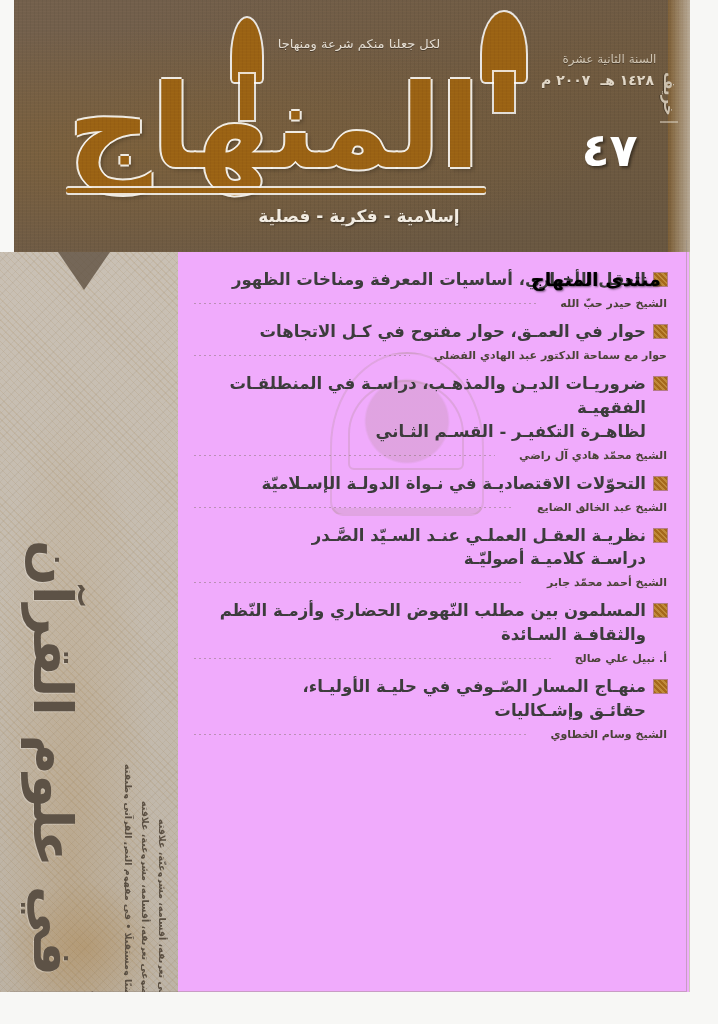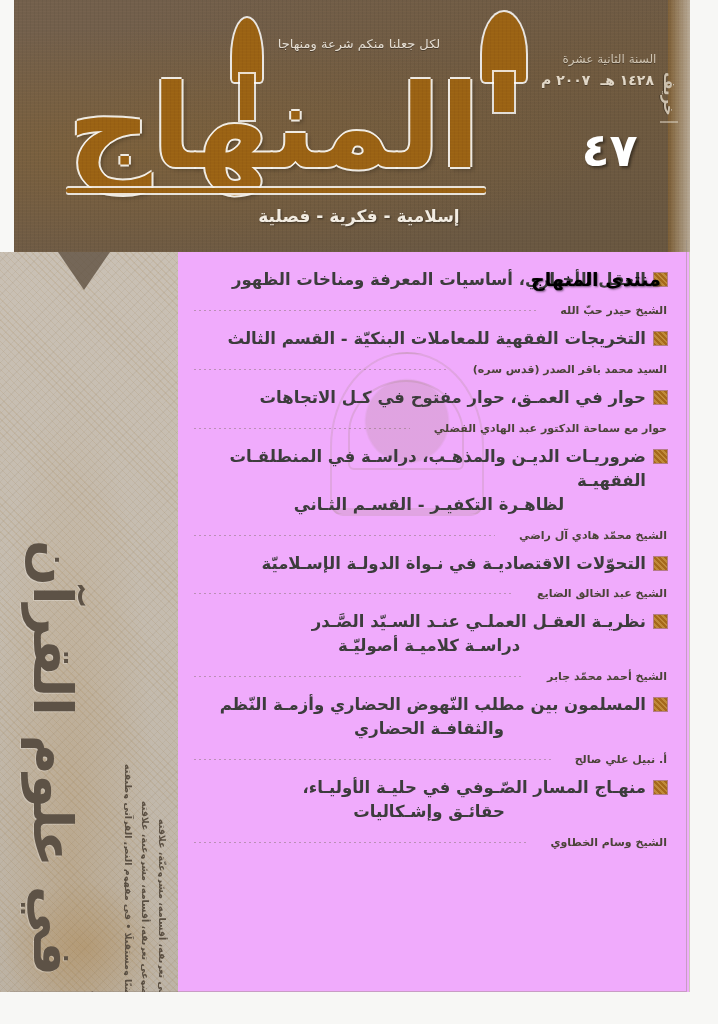--- a/index.html
+++ b/index.html
@@ -180,23 +180,23 @@
     letter-spacing:.2px;
   }
   .bullet{
     flex:0 0 auto;width:13px;height:13px;margin-top:5px;
     background:
       repeating-linear-gradient(45deg,#a5681a 0 2px,#c08a3a 2px 4px);
     box-shadow:0 0 0 1px rgba(120,80,20,.5);
   }
   .title-lines{flex:1 1 auto;}
   .title-lines .l1{display:block;}
-  .title-lines .l2{display:block;text-align:center;padding-inline-end:18px;}
+  .title-lines .l2{display:block;text-align:right;padding-inline-end:18px;}
   .author{
-    color:#4b4338;font-size:11px;font-weight:bold;margin:12px 0 10px 0;
+    color:#4b4338;font-size:11px;font-weight:bold;margin:5px 0 10px 0;
     display:flex;align-items:center;gap:24px;
   }
   .author .nm{flex:0 0 auto;white-space:nowrap;}
   .author .dots{
     flex:1 1 auto;height:1px;
     background-image:linear-gradient(90deg,rgba(120,108,92,.55) 40%,transparent 0);
     background-size:5px 1px;background-repeat:repeat-x;opacity:.8;
   }
 
   
@@ -270,32 +270,20 @@
         <span class="title-lines">
           <span class="l1">العقل الأخباري، أساسيات المعرفة ومناخات الظهور</span>
         </span>
       </div>
       <div class="author">
         <span class="nm">الشيخ حيدر حبّ الله</span>
         <span class="dots"></span>
       </div>
     </div>
 
-    <div class="entry">
-      <div class="entry-title">
-        <span class="bullet"></span>
-        <span class="title-lines">
-          <span class="l1">التخريجات الفقهية للمعاملات البنكيّة - القسم الثالث</span>
-        </span>
-      </div>
-      <div class="author">
-        <span class="nm">السيد محمد باقر الصدر (قدس سره)</span>
-        <span class="dots"></span>
-      </div>
-    </div>
 
     <div class="entry">
       <div class="entry-title">
         <span class="bullet"></span>
         <span class="title-lines">
           <span class="l1">حوار في العمـق، حوار مفتوح في كـل الاتجاهات</span>
         </span>
       </div>
       <div class="author">
         <span class="nm">حوار مع سماحة الدكتور عبد الهادي الفضلي</span>
@@ -342,21 +330,21 @@
         <span class="nm">الشيخ أحمد محمّد جابر</span>
         <span class="dots"></span>
       </div>
     </div>
 
     <div class="entry">
       <div class="entry-title">
         <span class="bullet"></span>
         <span class="title-lines">
           <span class="l1">المسلمون بين مطلب النّهوض الحضاري وأزمـة النّظم</span>
-          <span class="l2">والثقافـة الحضاري</span>
+          <span class="l2">والثقافـة السـائدة</span>
         </span>
       </div>
       <div class="author">
         <span class="nm">أ. نبيل علي صالح</span>
         <span class="dots"></span>
       </div>
     </div>
 
     <div class="entry">
       <div class="entry-title">

